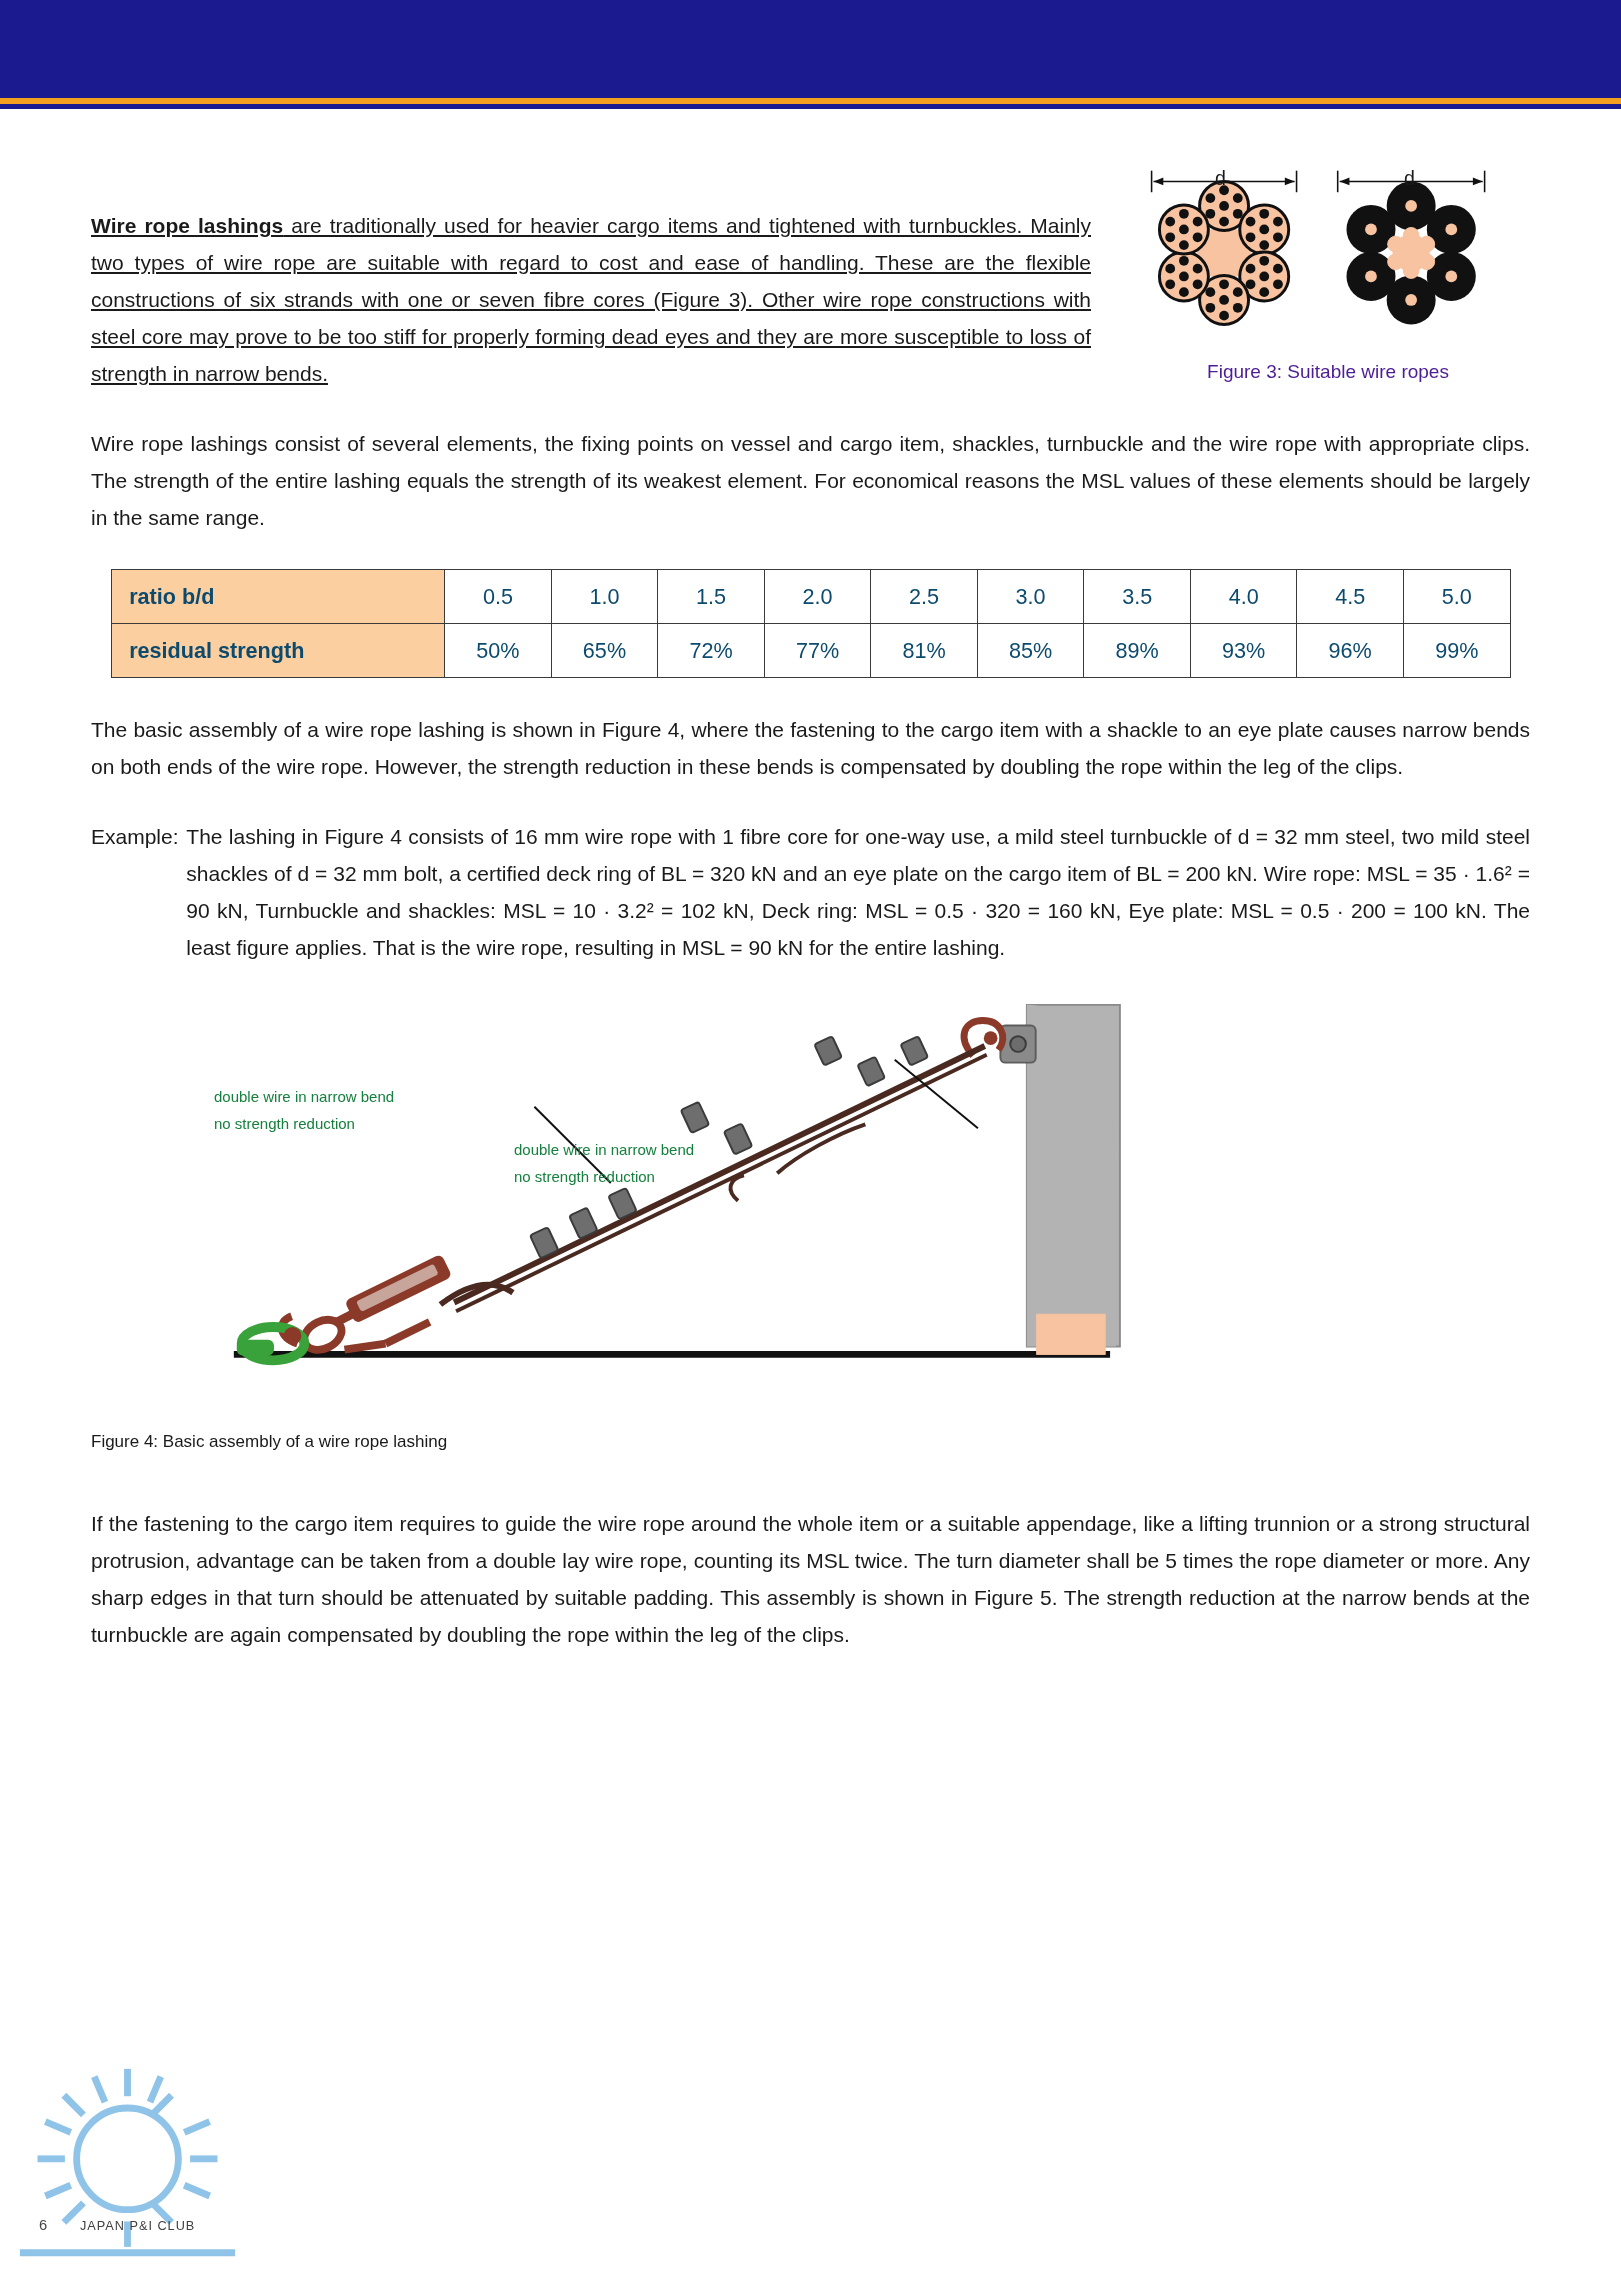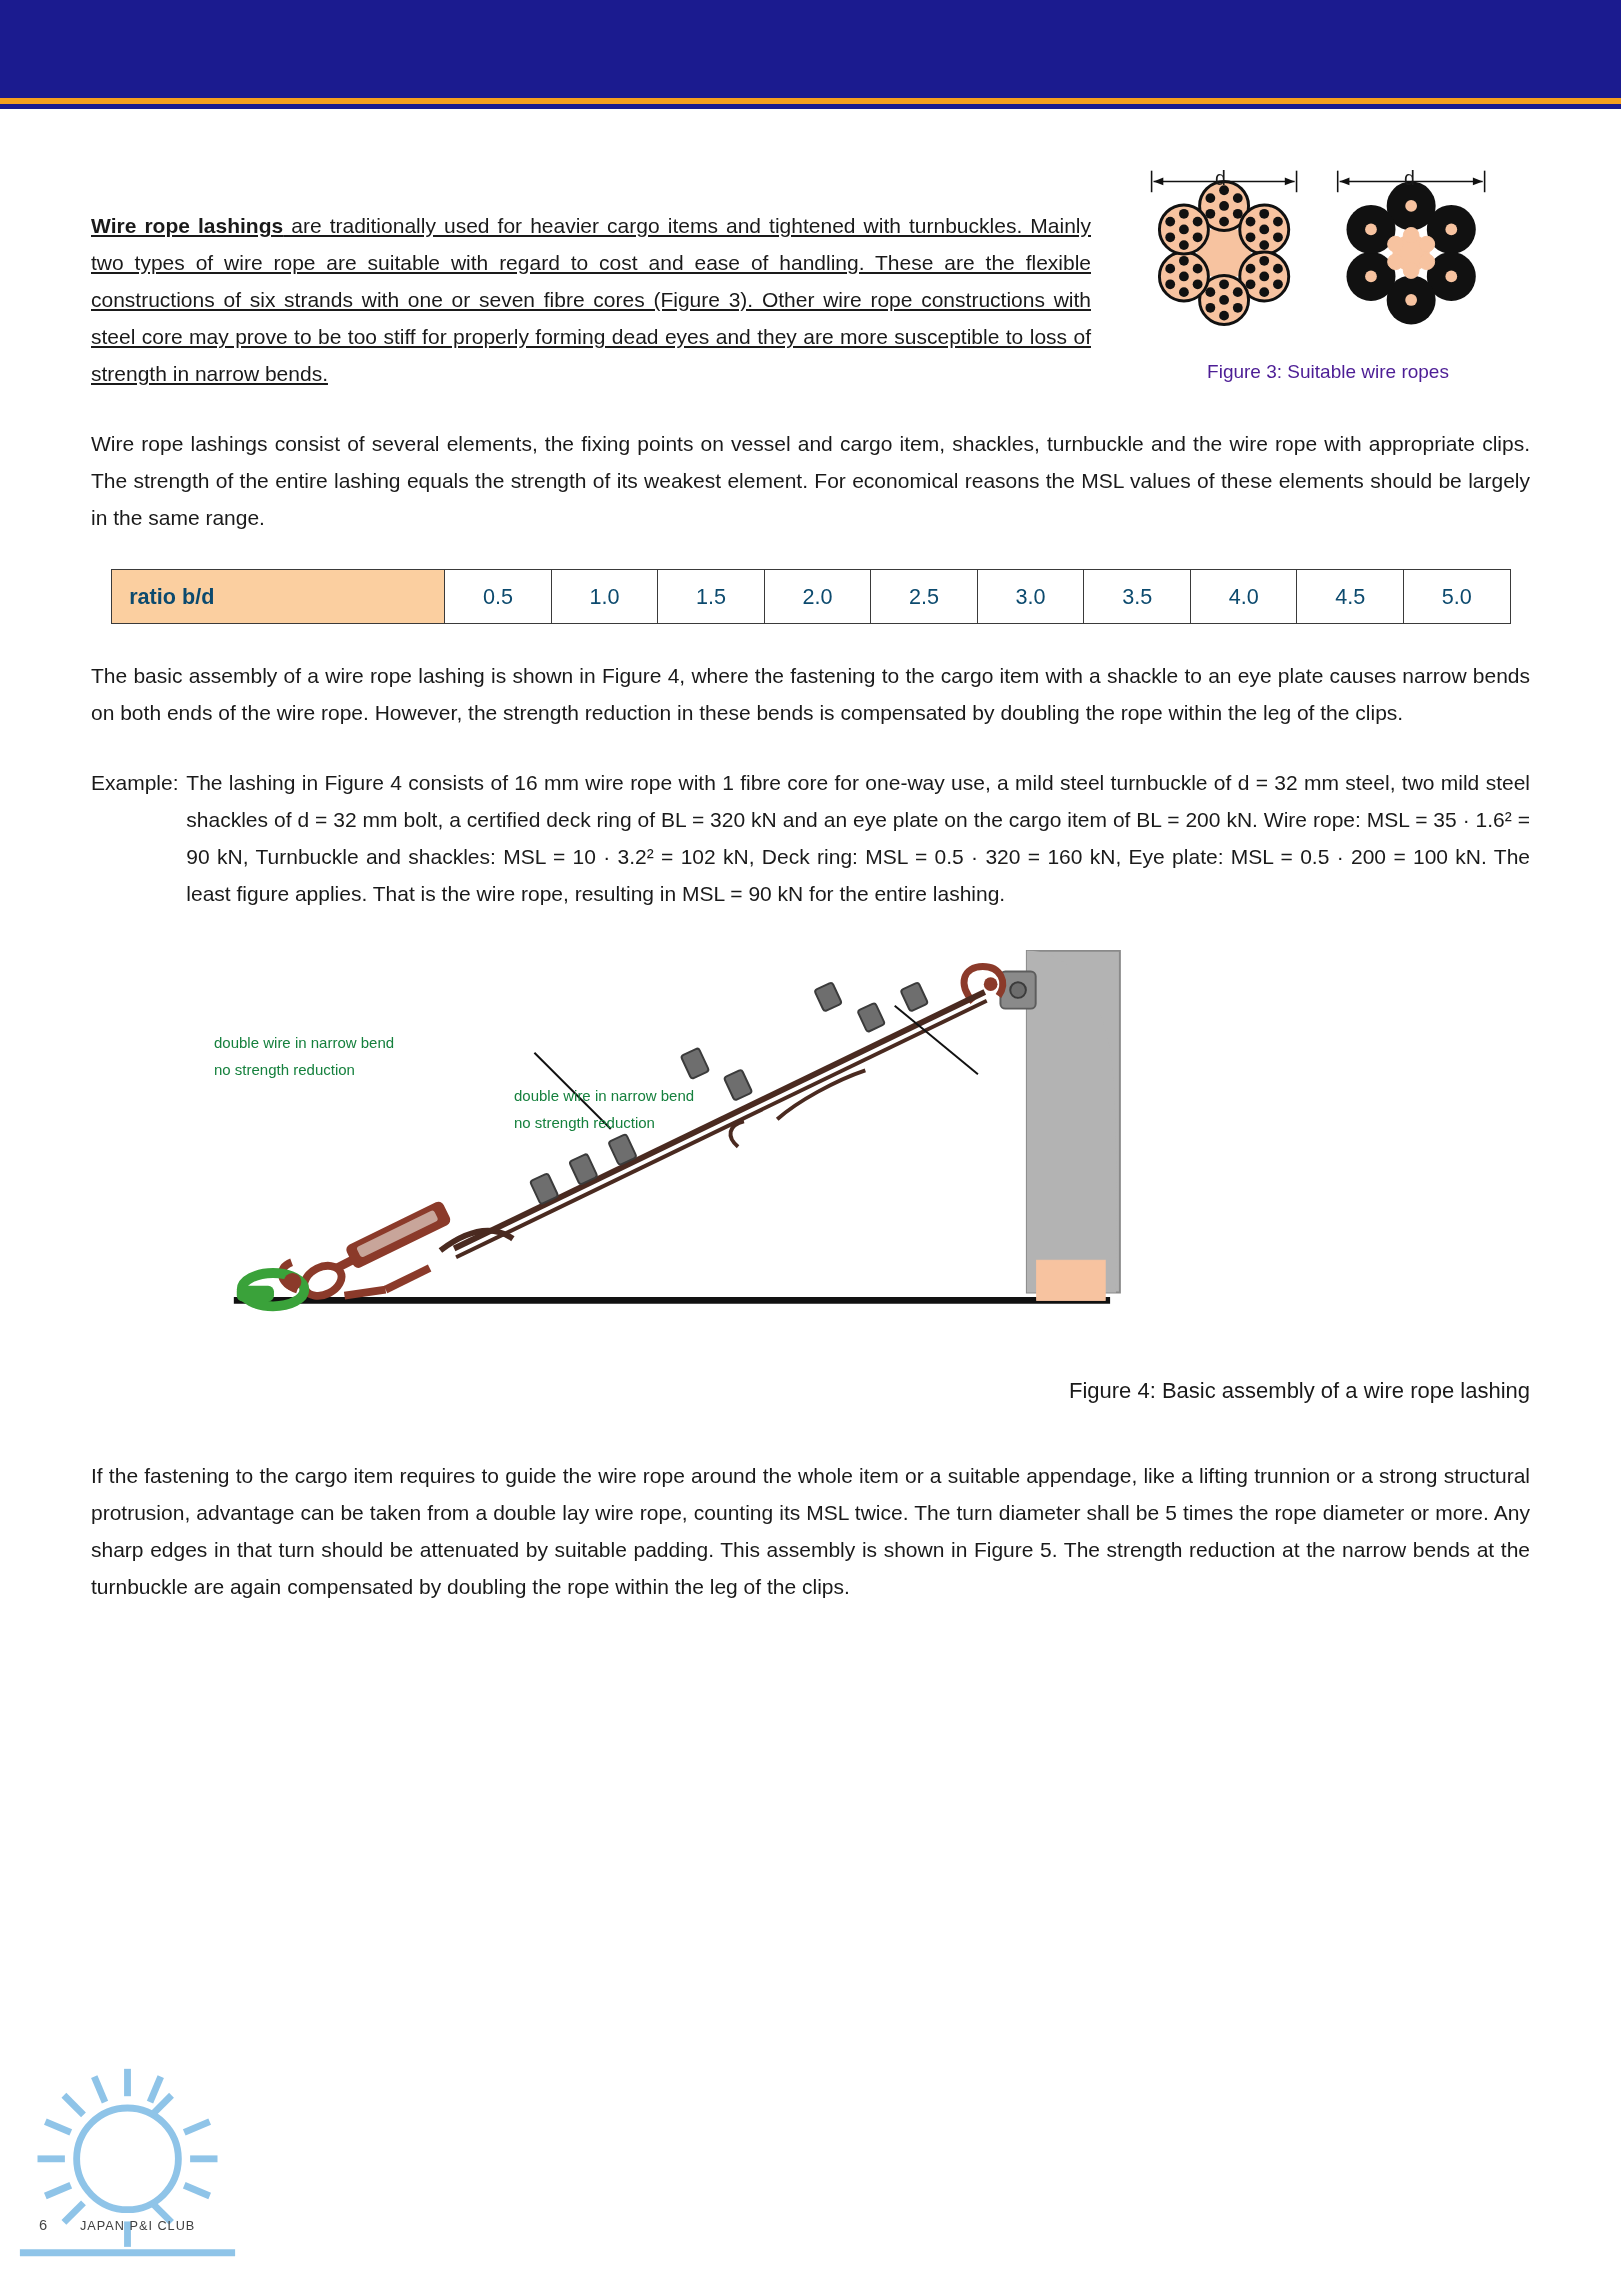--- a/index.html
+++ b/index.html
@@ -91,22 +91,22 @@
     text-align-last:left;
   }
   
   .fig4 {
     position:relative;
     width:1439px;
     height:421px;
     margin-top:13.7px;
   }
   .fig4-caption {
-    text-align:right;
-    font-size:22px;
+    text-align:left;
+    font-size:17px;
     margin-top:11.8px;
     margin-bottom:53px;
   }
   .annot {
     position:absolute;
     font-size:15px;
     line-height:27.4px;
     text-align:left;
     color:#15803d;
   }
@@ -272,20 +272,33 @@
         <td>1.0</td>
         <td>1.5</td>
         <td>2.0</td>
         <td>2.5</td>
         <td>3.0</td>
         <td>3.5</td>
         <td>4.0</td>
         <td>4.5</td>
         <td>5.0</td>
       </tr>
+      <tr>
+        <td class="label">residual strength</td>
+        <td>50%</td>
+        <td>65%</td>
+        <td>72%</td>
+        <td>77%</td>
+        <td>81%</td>
+        <td>85%</td>
+        <td>89%</td>
+        <td>93%</td>
+        <td>96%</td>
+        <td>99%</td>
+      </tr>
     </tbody>
       </table>
 
     <p class="body justify">The basic assembly of a wire rope lashing is shown in Figure 4, where the fastening to the cargo item with a shackle to an eye plate causes narrow bends on both ends of the wire rope. However, the strength reduction in these bends is compensated by doubling the rope within the leg of the clips.</p>
 
     <div class="example">
       <span class="lead" style="margin-right:7.8px;">Example:</span>
       <span class="rest">The lashing in Figure 4 consists of 16 mm wire rope with 1 fibre core for one-way use, a mild steel turnbuckle of d = 32 mm steel, two mild steel shackles of d = 32 mm bolt, a certified deck ring of BL = 320 kN and an eye plate on the cargo item of BL = 200 kN. Wire rope: MSL = 35 · 1.6² = 90 kN, Turnbuckle and shackles: MSL = 10 · 3.2² = 102 kN, Deck ring: MSL = 0.5 · 320 = 160 kN, Eye plate: MSL = 0.5 · 200 = 100 kN. The least figure applies. That is the wire rope, resulting in MSL = 90 kN for the entire lashing.</span>
     </div>
 

